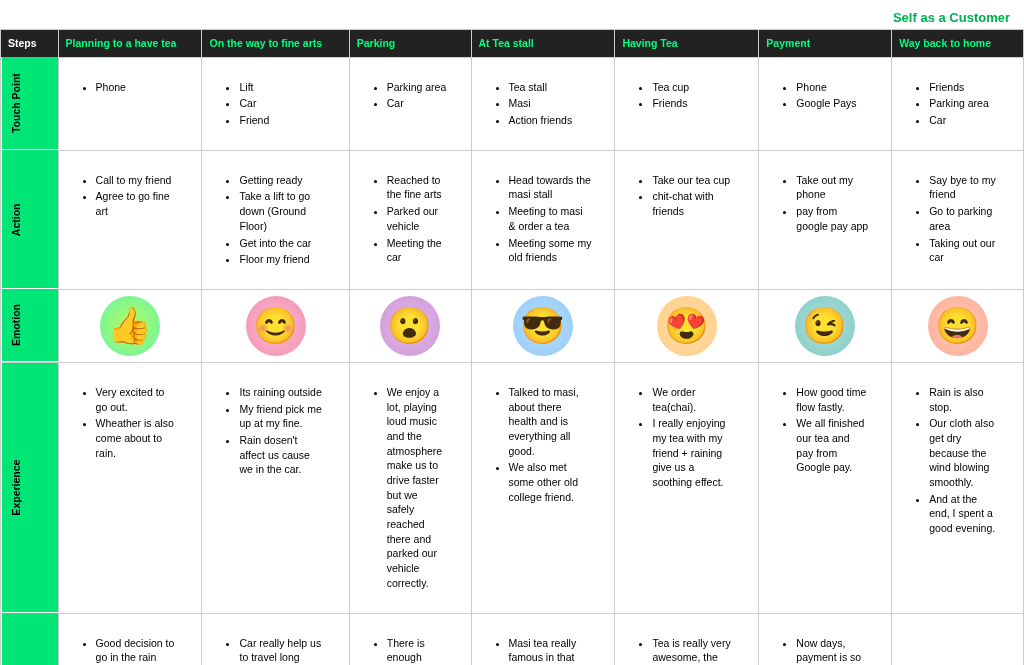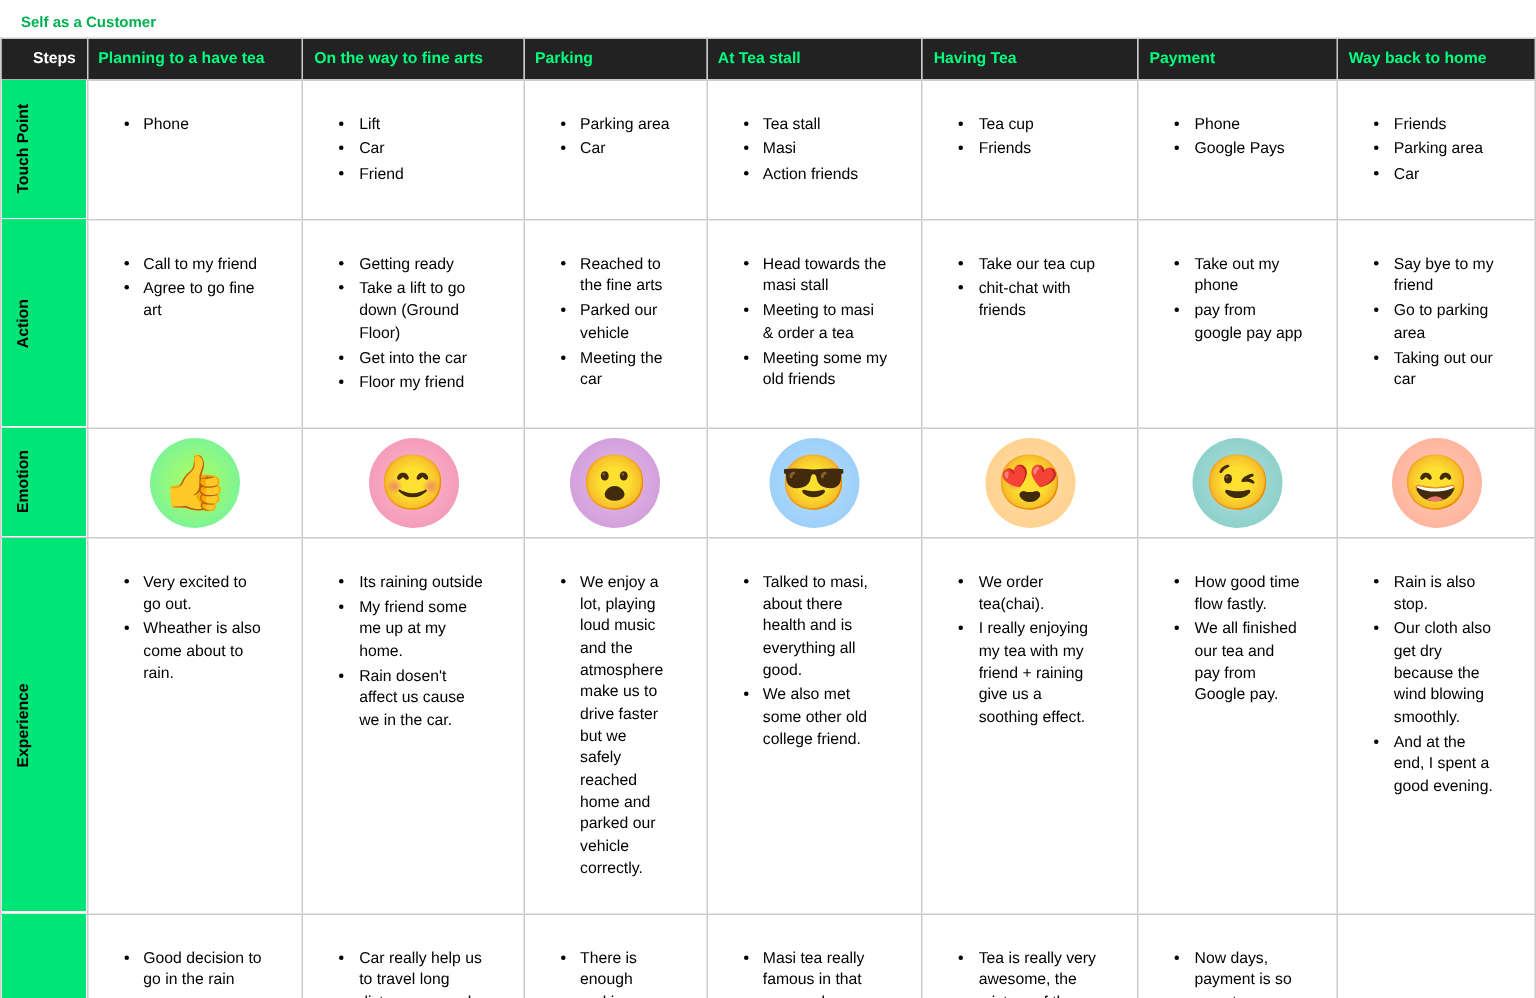--- a/index.html
+++ b/index.html
@@ -16,40 +16,41 @@
       padding: 10px 14px 4px 14px;
     }
     .page-title {
       font-size: 20px;
       font-weight: bold;
       line-height: 1.3;
       margin-bottom: 4px;
     }
     .page-subtitle {
       color: #00b050;
-      font-size: 10px;
+      font-size: 13px;
       font-weight: 600;
+      text-align: right;
     }
     .journey-table {
       width: 100%;
       border-collapse: collapse;
       table-layout: fixed;
     }
     .journey-table th, .journey-table td {
       border: 1px solid #ccc;
       vertical-align: top;
       padding: 6px 7px;
       font-size: 10.5px;
       line-height: 1.4;
     }
     
     .header-steps {
       background: #222;
       color: #fff;
-      text-align: right;
+      text-align: left;
       font-weight: bold;
       font-size: 12px;
       width: 52px;
     }
     .header-col {
       background: #222;
       color: #00ff7f;
       text-align: left;
       font-weight: bold;
       font-size: 11.5px;
@@ -254,27 +255,27 @@
         <td class="row-label">Experience</td>
         <td class="data-cell">
           <ul>
             <li>Very excited to go out.</li>
             <li>Wheather is also come about to rain.</li>
           </ul>
         </td>
         <td class="data-cell">
           <ul>
             <li>Its raining outside</li>
-            <li>My friend some me up at my home.</li>
+            <li>My friend pick me up at my fine.</li>
             <li>Rain dosen't affect us cause we in the car.</li>
           </ul>
         </td>
         <td class="data-cell">
           <ul>
-            <li>We enjoy a lot, playing loud music and the atmosphere make us to drive faster but we safely reached home and parked our vehicle correctly.</li>
+            <li>We enjoy a lot, playing loud music and the atmosphere make us to drive faster but we safely reached there and parked our vehicle correctly.</li>
           </ul>
         </td>
         <td class="data-cell">
           <ul>
             <li>Talked to masi, about there health and is everything all good.</li>
             <li>We also met some other old college friend.</li>
           </ul>
         </td>
         <td class="data-cell">
           <ul>

